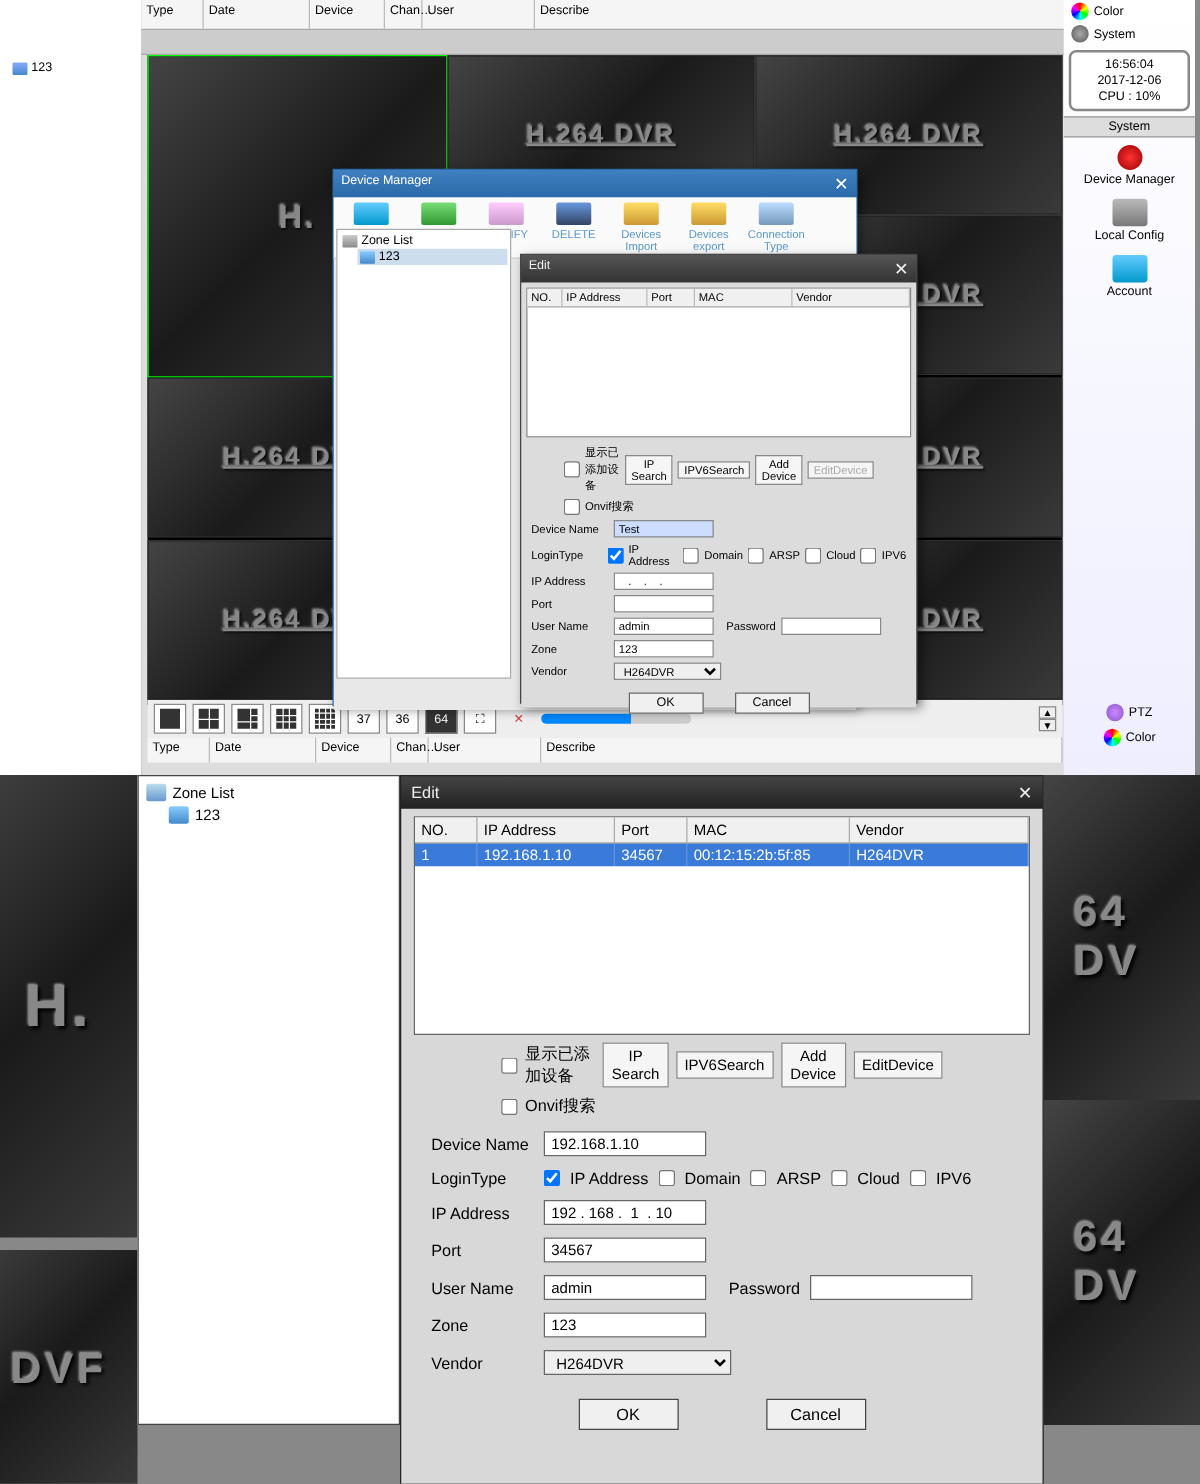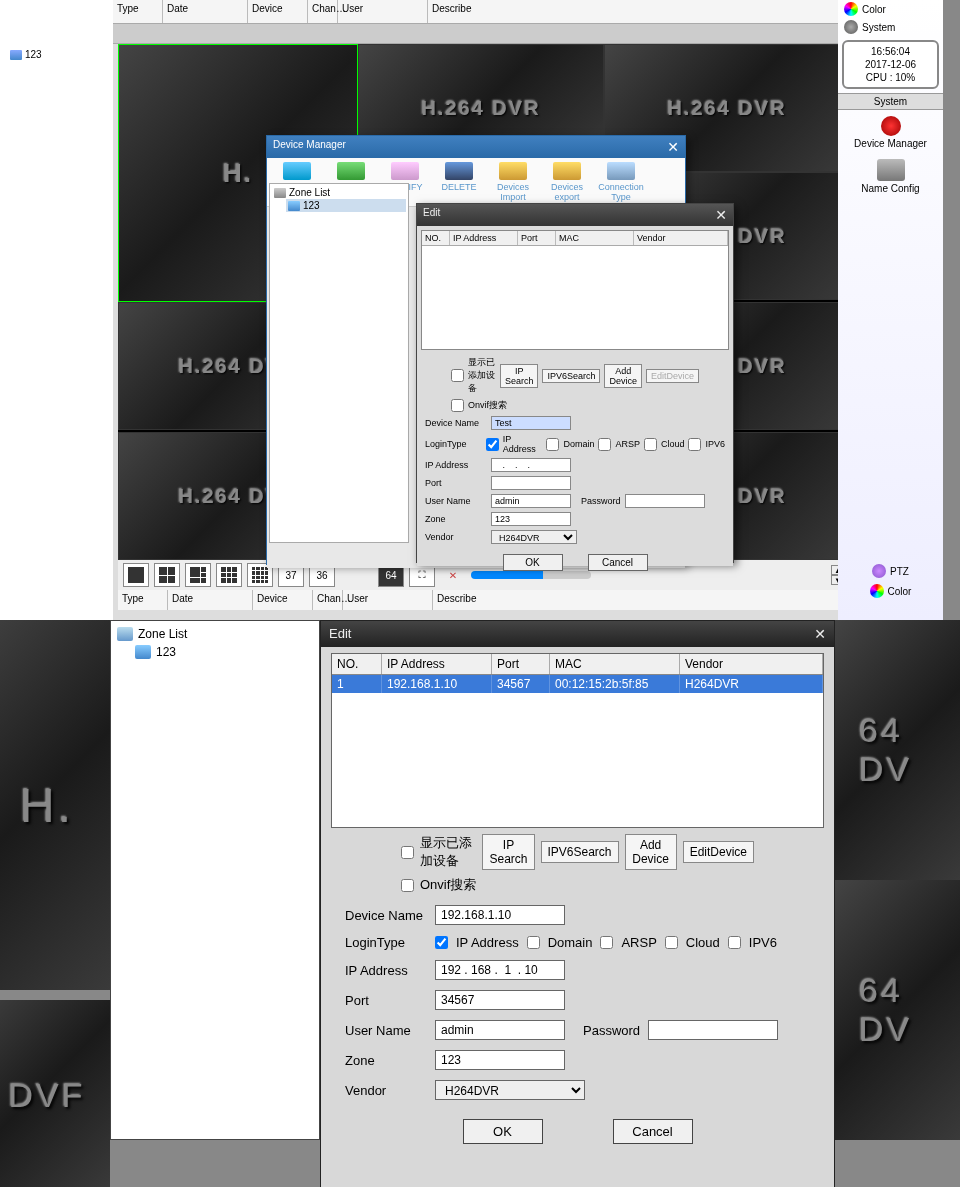--- a/index.html
+++ b/index.html
@@ -11,31 +11,31 @@
 .left-tree .tree-item { padding: 4px 4px; display: flex; align-items: center; gap: 3px; }
 .left-tree .tree-icon { width: 12px; height: 10px; background: linear-gradient(#8af,#48c); border-radius: 1px; display: inline-block; }
 
 .main-video { position: absolute; top: 0; left: 113px; width: 742px; height: 620px; background: #ddd; }
 .grid-header { height: 24px; background: #f5f5f5; border-bottom: 1px solid #aaa; display: flex; font-size: 10px; }
 .grid-header div { border-right: 1px solid #bbb; padding: 3px 4px; }
 .gh-type { width: 50px; } .gh-date { width: 85px; } .gh-device { width: 60px; } .gh-chan { width: 30px; } .gh-user { width: 90px; } .gh-desc { flex: 1; }
 
 .video-area { position: absolute; top: 44px; left: 5px; width: 732px; height: 520px; background: #000; }
 .vid-cell { position: absolute; background: linear-gradient(135deg,#444 0%,#1a1a1a 50%,#3a3a3a 100%); border: 1px solid #0f0; display:flex; align-items:center; justify-content:center; color:#888; font-size:26px; font-weight:bold; text-shadow:1px 1px 2px #000, -1px -1px 2px #aaa; font-family: Arial Black, sans-serif; letter-spacing:2px; }
-.vid-cell.noborder { border-color:#333; }
+.vid-cell.noborder { border-color:#333;text-decoration:underline; }
 
 .toolbar-row { position: absolute; bottom: 30px; left: 5px; width: 732px; height: 30px; background: #eee; display:flex; align-items:center; gap:5px; padding:2px 5px; }
 .tool-btn { width:26px; height:24px; border:1px solid #888; background:#fff; display:flex; align-items:center; justify-content:center; font-size:10px; }
 .tool-sq { display:grid; gap:1px; width:16px; height:16px; }
 .tool-sq span { background:#333; }
 
 .grid-header2 { position:absolute; bottom:10px; left:5px; width:732px; height:20px; background:#f5f5f5; display:flex; font-size:10px; }
 .grid-header2 div { border-right:1px solid #bbb; padding:3px 4px; }
 
-.right-panel { position:absolute; top:0; right:17px; width:105px; height:620px; background: linear-gradient(#fff,#eef); font-size:10px; }
+.right-panel { position:absolute; top:0; right:4px; width:105px; height:620px; background: linear-gradient(#fff,#eef); font-size:10px; }
 .rp-item { padding:4px 2px; text-align:center; }
 .rp-item .rp-icon { width:28px; height:22px; margin:2px auto; border-radius:3px; display:block; }
 .rp-badge { background:#fff; border:2px solid #888; border-radius:6px; margin:4px; padding:3px; text-align:center; line-height:1.3; }
 .rp-sect { background:#ddd; border-top:1px solid #999; border-bottom:1px solid #999; padding:2px; text-align:center; font-size:10px; }
 
 
 .dm-dialog { position:absolute; top:135px; left:266px; width:420px; height:430px; background:#2a6aa8; padding:1px; box-shadow:3px 3px 8px rgba(0,0,0,0.4); }
 .dm-title { background:linear-gradient(#4080c0,#2a6aa8); color:#fff; font-size:10px; padding:3px 6px; display:flex; justify-content:space-between; }
 .dm-body { background:#e8e8e8; height:410px; }
 .dm-toolbar { background:#fafafa; padding:4px; display:flex; gap:2px; border-bottom:1px solid #ccc; }
@@ -58,21 +58,21 @@
 .chk-row { display:flex; gap:4px; align-items:center; padding:2px 30px; font-size:9px; }
 .btn-small { background:#f5f5f5; border:1px solid #888; padding:1px 4px; font-size:9px; cursor:pointer; }
 .frm-row { display:flex; align-items:center; gap:4px; padding:2px 4px; font-size:9px; }
 .frm-row .lbl { width:62px; }
 .frm-row input[type=text],.frm-row select { border:1px solid #888; font-size:9px; padding:1px 3px; height:14px; }
 .dlg-btns { display:flex; gap:25px; justify-content:center; margin-top:8px; }
 .dlg-btns button { width:60px; padding:2px; border:1px solid #666; background:#f0f0f0; font-size:10px; }
 
 
 .bot-half { position:absolute; top:620px; left:0; width:960px; height:567px; }
-.bot-bg-cell { position:absolute; background:linear-gradient(135deg,#444 0%,#1a1a1a 50%,#3a3a3a 100%); color:#888; display:flex; align-items:center; justify-content:center; font-size:48px; font-weight:normal; text-shadow:2px 2px 3px #000,-1px -1px 2px #aaa; letter-spacing:3px; font-family:Arial Black,sans-serif;padding-left:24px; }
+.bot-bg-cell { position:absolute; background:linear-gradient(135deg,#444 0%,#1a1a1a 50%,#3a3a3a 100%); color:#888; display:flex; align-items:center; justify-content:center; font-size:48px; font-weight:bold; text-shadow:2px 2px 3px #000,-1px -1px 2px #aaa; letter-spacing:3px; font-family:Arial Black,sans-serif;padding-left:24px; }
 
 .bot-tree { position:absolute; top:0; left:110px; width:210px; height:520px; background:#fff; border:1px solid #444; font-size:12px; padding:4px; }
 .bot-tree-row { display:flex; align-items:center; gap:5px; padding:2px; }
 .bot-tree-row .ti3 { width:16px; height:14px; background:linear-gradient(#bde,#69c); border-radius:2px; display:inline-block; }
 .bot-tree-row.indent { margin-left:18px; }
 
 .edit-big { position:absolute; top:0; left:320px; width:515px; height:567px; background:#222; padding:1px; }
 .edit-big-title { background:linear-gradient(#444,#222); color:#eee; font-size:13px; padding:5px 8px; display:flex; justify-content:space-between; }
 .edit-big-body { background:#d8d8d8; height:540px; padding:6px 10px; font-size:12px; }
 .big-list { background:#fff; border:1px solid #666; height:175px; }
@@ -204,21 +204,21 @@
             <span></span>
             <span></span>
           </div>
         </div>
       <div class="tool-btn">
           <span>37</span>
         </div>
       <div class="tool-btn">
           <span>36</span>
         </div>
-      <div class="tool-btn" style="background:#333;color:#fff;margin-left:38px;">
+      <div class="tool-btn" style="background:#333;color:#fff;">
           <span>64</span>
         </div>
       <div class="tool-btn">
           <span>⛶</span>
         </div>
       <div class="tool-btn" style="border:none;background:none;">
           <span style="color:#c44;">✕</span>
         </div>
       <div style="flex:1;">
           <div style="width:120px;height:8px;background:linear-gradient(to right,#08f,#08f 60%,#ccc 60%);border-radius:4px;"></div>
@@ -248,21 +248,22 @@
         <span style="width:14px;height:14px;background:radial-gradient(#aaa,#555);border-radius:50%;"></span>
         <span>System</span>
       </div>
     <div class="rp-badge">
       <div>16:56:04</div>
       <div>2017-12-06</div>
       <div>CPU : 10%</div>
     </div>
     <div class="rp-sect">System</div>
     <div class="rp-item"><span class="rp-icon" style="background:radial-gradient(#f33,#900);border-radius:50%;width:20px;height:20px;"></span><span>Device Manager</span></div>
-    <div class="rp-item"><span class="rp-icon" style="background:linear-gradient(#bbb,#777);"></span><span>Name Config</span></div>
+    <div class="rp-item"><span class="rp-icon" style="background:linear-gradient(#bbb,#777);"></span><span>Local Config</span></div>
+    <div class="rp-item"><span class="rp-icon" style="background:linear-gradient(#6cf,#09c);"></span><span>Account</span></div>
     <div style="position:absolute;bottom:36px;width:100%;" class="rp-item"><span style="display:inline-flex;gap:4px;align-items:center;">
           <span style="width:14px;height:14px;background:radial-gradient(#c8f,#85c);border-radius:50%;"></span>
           <span>PTZ</span>
         </span></div>
     <div style="position:absolute;bottom:16px;width:100%;" class="rp-item"><span style="display:inline-flex;gap:4px;align-items:center;">
           <span style="width:14px;height:14px;background:conic-gradient(red,yellow,lime,cyan,blue,magenta,red);border-radius:50%;"></span>
           <span>Color</span>
         </span></div>
   </div>
 

